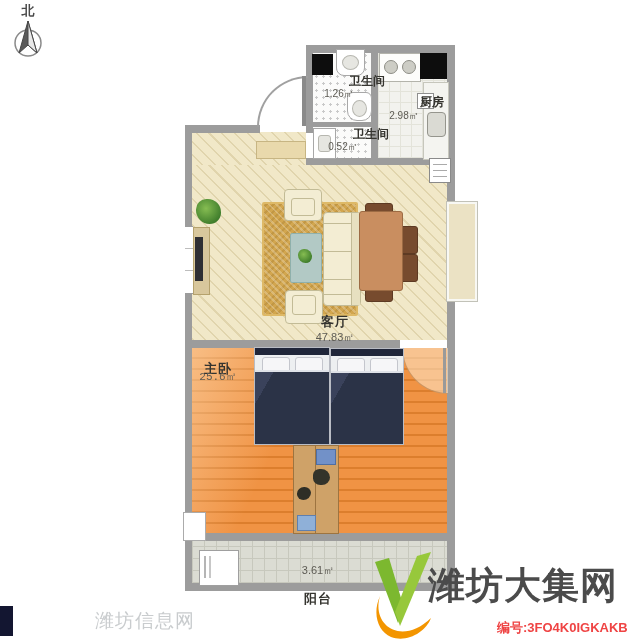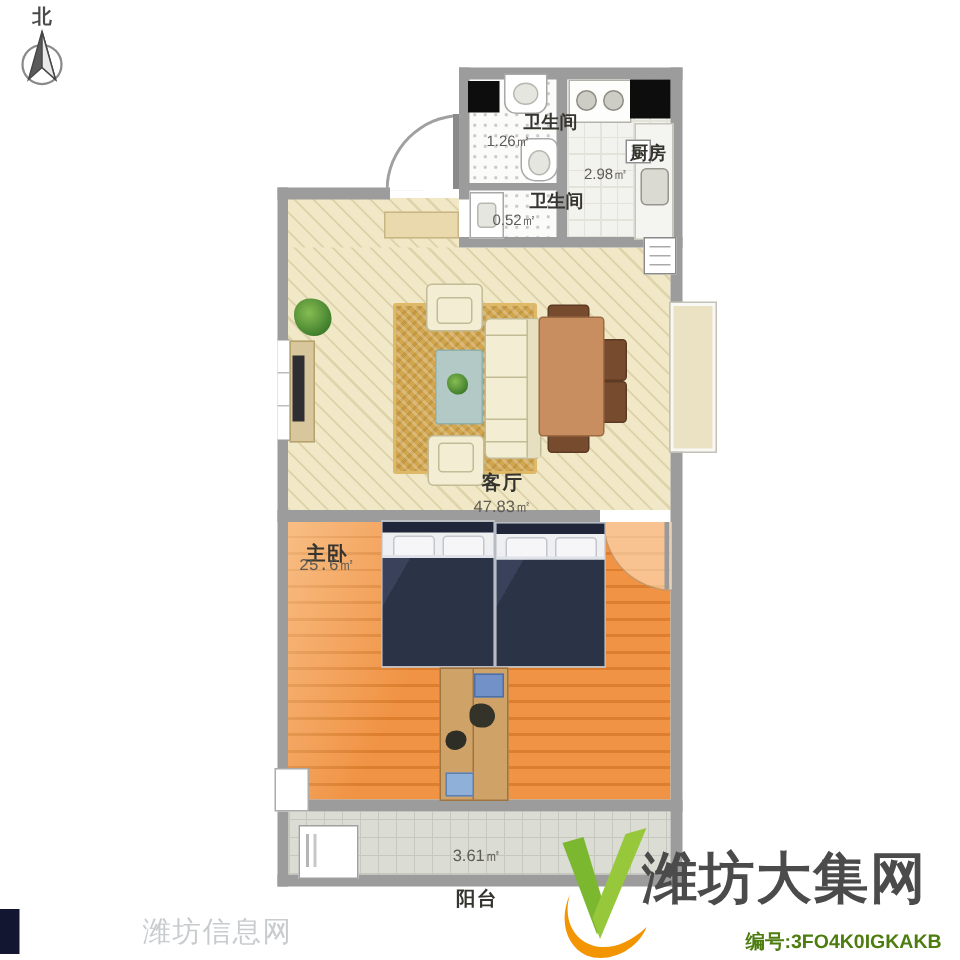--- a/index.html
+++ b/index.html
@@ -76,21 +76,21 @@
       background:radial-gradient(circle at 40% 38%,#86bd52,#3e7c2b 75%);}
 
   
   .kjl-badge{position:absolute;left:0;top:606px;width:13px;height:30px;background:#131631;}
   .kjl-name{position:absolute;left:15px;top:602px;font-size:25px;font-weight:bold;color:#48c2e5;letter-spacing:1px;}
   .kjl-tag{position:absolute;left:95px;top:608px;font-size:19px;color:#c9ccce;letter-spacing:1px;}
 
   
   .wm-title{position:absolute;left:428px;top:561px;font-size:37px;font-weight:bold;color:#4b4b4b;letter-spacing:1px;white-space:nowrap;}
   .wm-sub{position:absolute;left:431px;top:604px;font-size:13.5px;color:#9a9a9a;white-space:nowrap;}
-  .wm-serial{position:absolute;left:497px;top:619px;font-size:13px;font-weight:bold;color:#4d7c0f;white-space:nowrap;}
+  .wm-serial{position:absolute;left:497px;top:619px;font-size:13px;font-weight:bold;color:#ef4444;white-space:nowrap;}
   .window-white{position:absolute;background:#ffffff;border-top:1px solid #9c9c9c;border-bottom:1px solid #9c9c9c;}
   .win-line{position:absolute;left:0;right:0;height:1px;background:#bdbdbd;}
 </style>
 </head>
 <body>
 
 <div class="stage">
 
   <div class="compass">
     <div class="compass-n">北</div>

